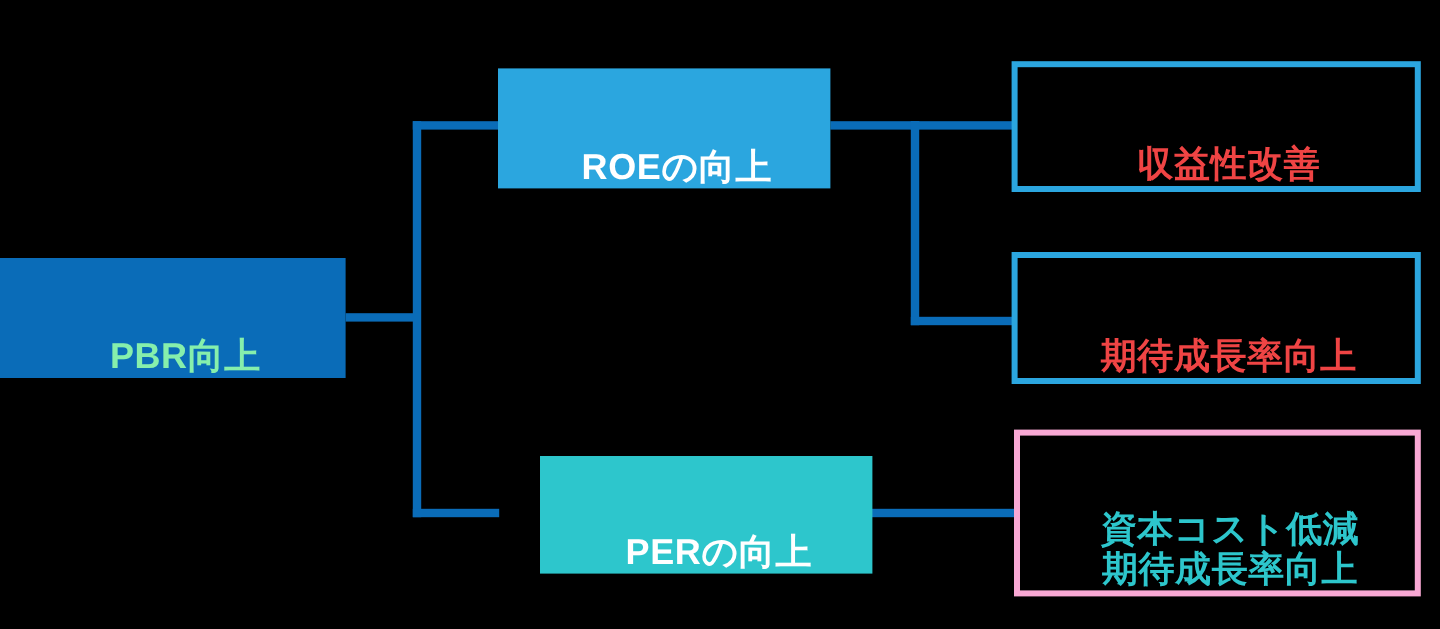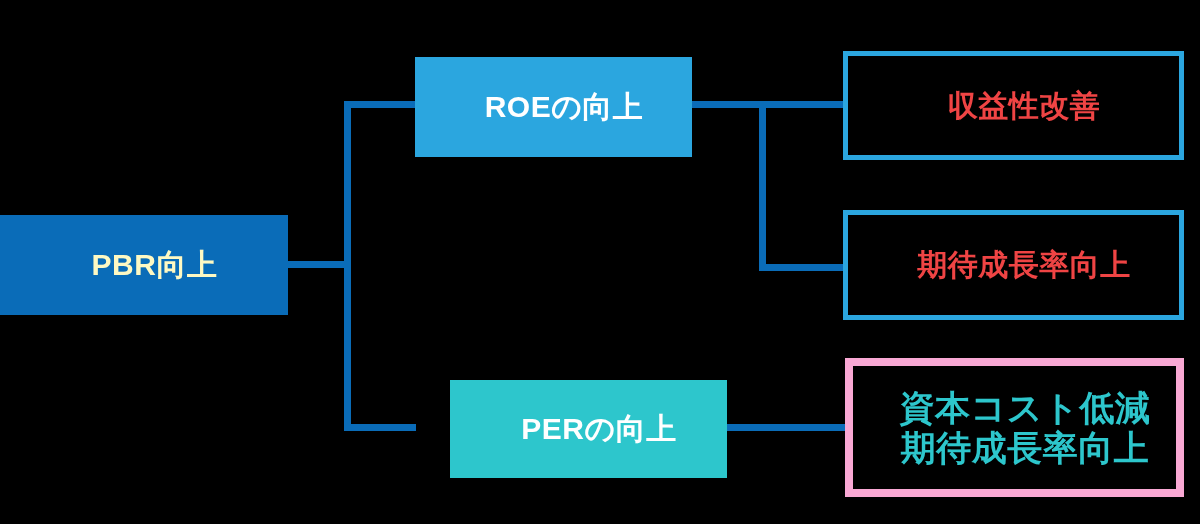--- a/index.html
+++ b/index.html
@@ -20,38 +20,38 @@
   .conn {
     position: absolute;
     background: #0a6cb8;
   }
   .conn.teal { background: #0a6cb8; }
 
   
   .node {
     position: absolute;
     display: flex;
-    align-items: center;
+    align-items: flex-end;
     justify-content: center;
     box-sizing: border-box;
     text-align: center;
     line-height: 1.12;
     padding-left: 21px;
   }
 
   .node-label {
     display: block;
     white-space: pre-line;
     letter-spacing: 0.5px;
   }
 
   
   .node.filled-dark {
     background: #0a6cb8;
-    color: #fef9c3;
+    color: #86efac;
     font-size: 30px;
     font-weight: bold;
   }
   .node.filled-blue {
     background: #2BA6DF;
     color: #ffffff;
     font-size: 30px;
     font-weight: bold;
   }
   .node.filled-teal {
@@ -64,23 +64,23 @@
   
   .node.outline-blue {
     background: transparent;
     border: 5px solid #2BA6DF;
     color: #ef4444;
     font-size: 30px;
     font-weight: bold;
   }
   .node.outline-teal {
     background: transparent;
-    border: 8px solid #f9a8d4;
+    border: 5px solid #f9a8d4;
     color: #2DC6CC;
-    font-size: 35px;
+    font-size: 30px;
     font-weight: bold;
   }
 </style>
 </head>
 <body>
 
 <div id="canvas">
 
   <div class="conn" style="left:288px; top:261px; width:62px; height:7px;"></div>
 

